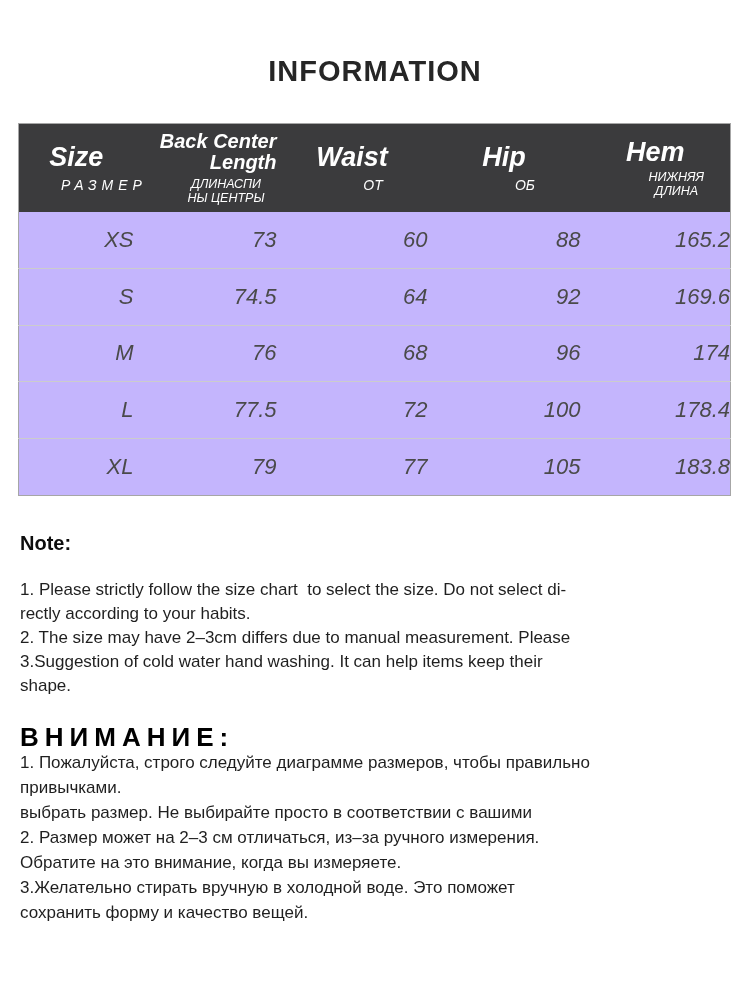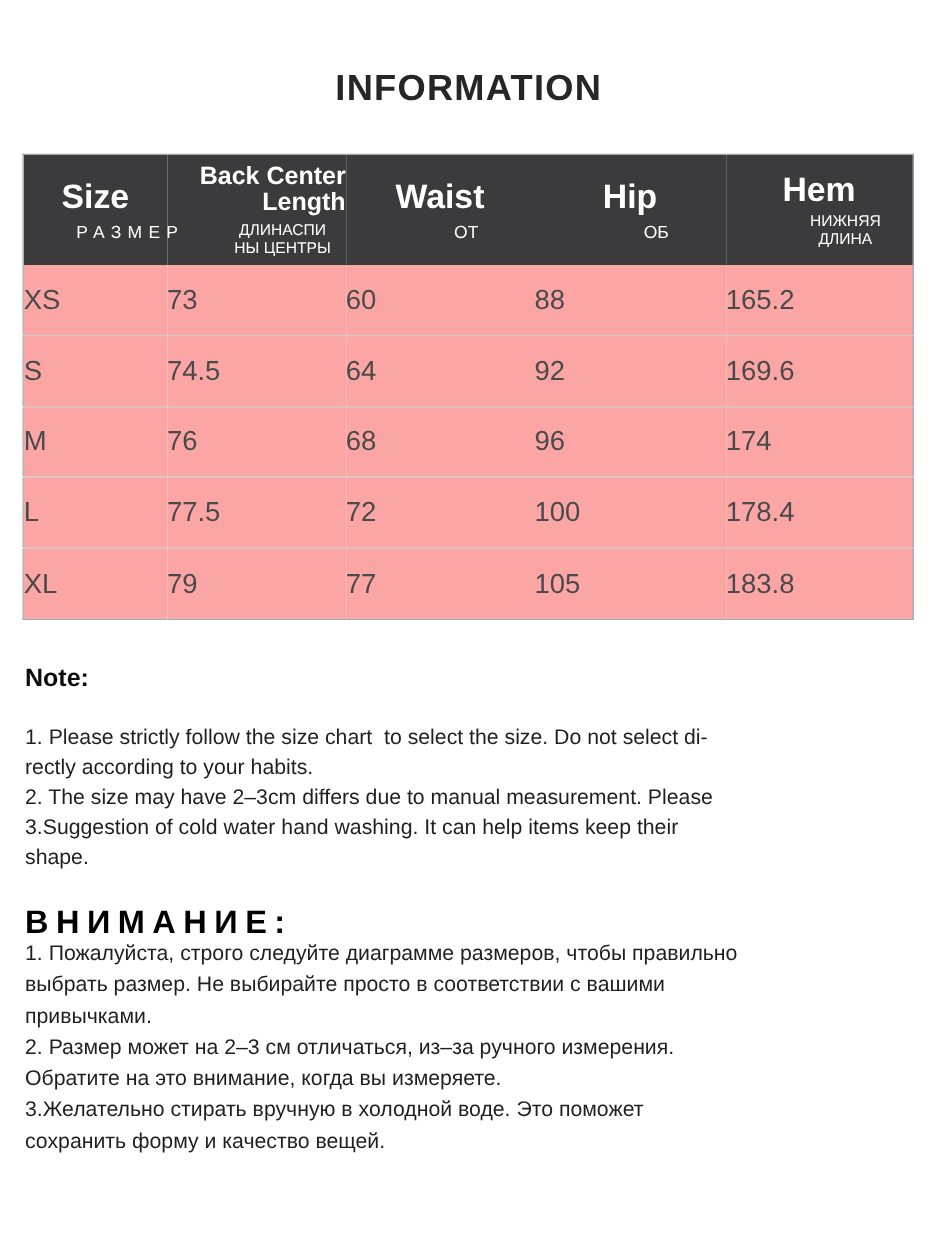--- a/index.html
+++ b/index.html
@@ -26,20 +26,21 @@
     letter-spacing: 1px;
     color: var(--title-text);
     line-height: 32px;
   }
   table.size-table {
     border-collapse: collapse;
     table-layout: fixed;
     width: 712px;
     margin: 36px 11px 0 18px;
     border: 1px solid var(--table-border);
+    font-style: italic;
   }
   .size-table thead th {
     background: var(--header-bg);
     color: var(--header-text);
     height: 88px;
     vertical-align: middle;
     text-align: center;
     font-weight: 400;
     padding: 0;
   }
@@ -59,26 +60,26 @@
     line-height: 16px;
     margin-top: 6px;
     font-weight: 400;
     white-space: pre-line;
     padding-left: 42px;
   }
   .th-sub.small { font-size: 12.5px; line-height: 14px; margin-top: 4px; }
   .th-sub.spaced { letter-spacing: 5px; }
   .size-table tbody td {
     height: 56.8px;
-    text-align: left;
+    text-align: right;
     vertical-align: middle;
     font-size: 22px;
     color: var(--body-text);
     border-top: 1px solid var(--divider);
-    background: #fca5a5;
+    background: #c4b5fd;
   }
   .size-table tbody tr:first-child td { border-top: none; }
   .notes-wrap { margin: 34px 20px 0 20px; }
   .note-heading {
     font-size: 20px;
     font-weight: 700;
     color: #0d0d0d;
     line-height: 26px;
   }
   .note-lines { margin-top: 22px; }
@@ -189,20 +190,20 @@
     <div class="note-line">1. Please strictly follow the size chart  to select the size. Do not select di-</div>
     <div class="note-line">rectly according to your habits.</div>
     <div class="note-line">2. The size may have 2–3cm differs due to manual measurement. Please</div>
     <div class="note-line">3.Suggestion of cold water hand washing. It can help items keep their</div>
     <div class="note-line">shape.</div>
   </div>
 
   <div class="attention-heading">ВНИМАНИЕ:</div>
   <div class="attention-lines">
     <div class="attention-line">1. Пожалуйста, строго следуйте диаграмме размеров, чтобы правильно</div>
+    <div class="attention-line">привычками.</div>
     <div class="attention-line">выбрать размер. Не выбирайте просто в соответствии с вашими</div>
-    <div class="attention-line">привычками.</div>
     <div class="attention-line">2. Размер может на 2–3 см отличаться, из–за ручного измерения.</div>
     <div class="attention-line">Обратите на это внимание, когда вы измеряете.</div>
     <div class="attention-line">3.Желательно стирать вручную в холодной воде. Это поможет</div>
     <div class="attention-line">сохранить форму и качество вещей.</div>
   </div>
 </div>
 
 </body></html>

